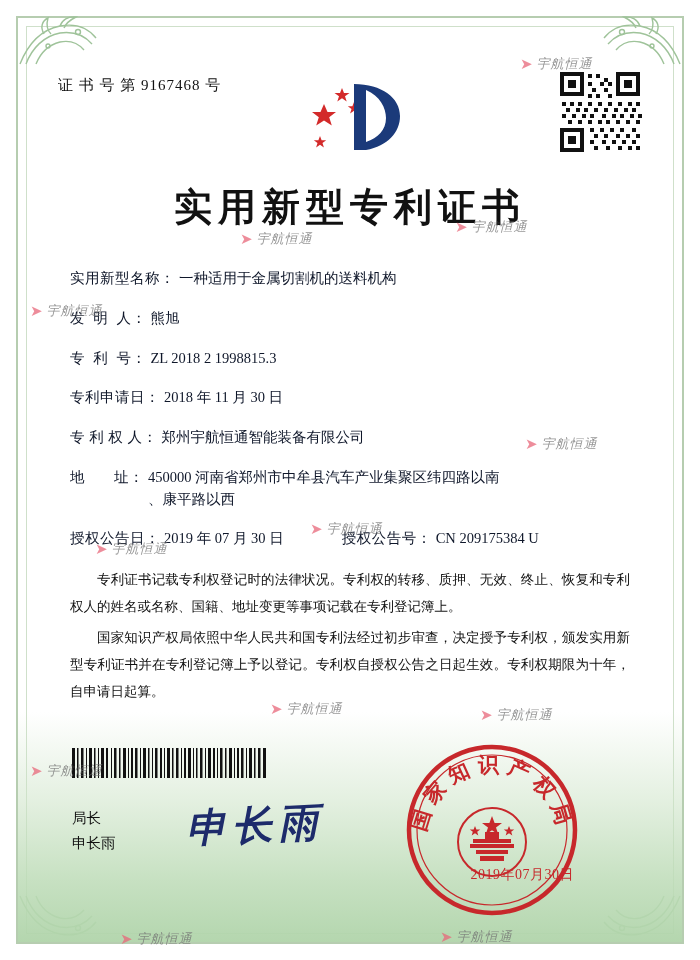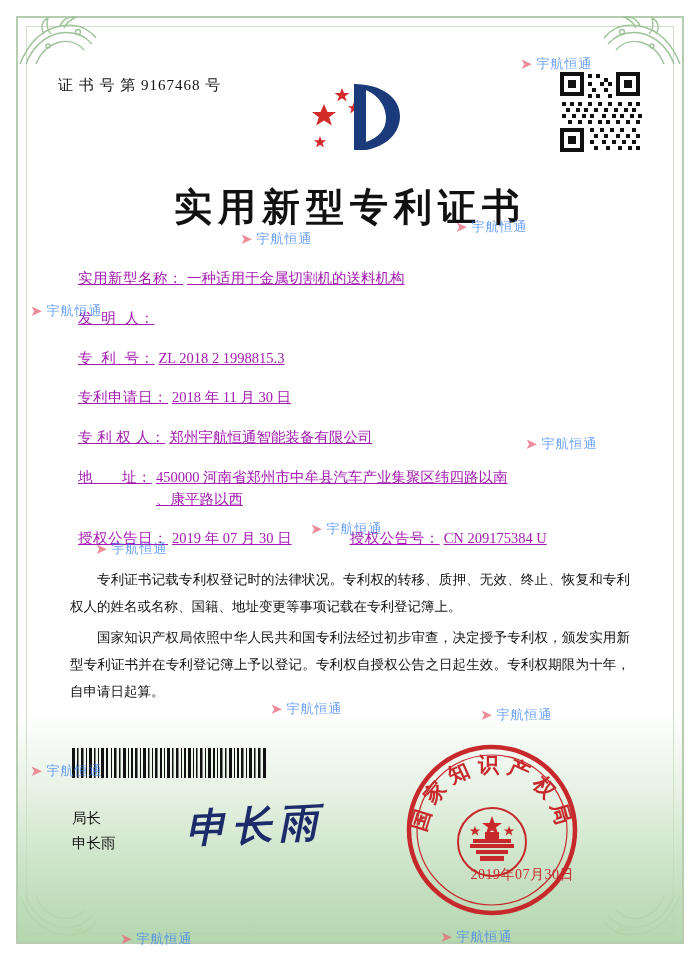--- a/index.html
+++ b/index.html
@@ -83,26 +83,25 @@
     font-size: 38px;
     font-weight: bold;
     letter-spacing: 6px;
     color: #111;
     font-family: Liberation Serif, serif;
   }
 
   
   .fields {
     position: absolute;
-    left: 78px;
+    left: 70px;
     top: 268px;
     width: 566px;
     font-size: 14.5px;
-    color: #a21caf;
-    text-decoration: underline;
+    color: #0f172a;
   }
   .row {
     display: flex;
     align-items: flex-start;
     margin-bottom: 18px;
     line-height: 1.5;
   }
   .row .lbl {
     flex: 0 0 auto;
     white-space: pre;
@@ -200,24 +199,25 @@
     pointer-events: none;
     white-space: nowrap;
   }
   .wm .wm-mark {
     color: #e8687a;
     font-size: 15px;
     font-weight: bold;
     font-family: "DejaVu Sans", sans-serif;
   }
   .wm .wm-text {
-    color: #3b82f6;
+    color: #737373;
     font-size: 13px;
     font-family: "DejaVu Sans", sans-serif;
     letter-spacing: 1px;
+    font-style: italic;
   }
 </style>
 </head>
 <body>
 
 <div class="page">
 
   <div class="border-outer"></div>
   <div class="border-inner"></div>
 
@@ -360,20 +360,21 @@
 
   <div class="title">实用新型专利证书</div>
 
   <div class="fields">
     <div class="row">
       <span class="lbl">实用新型名称：</span>
       <span class="val">一种适用于金属切割机的送料机构</span>
     </div>
     <div class="row">
       <span class="lbl">发  明  人：</span>
+      <span class="val">熊旭</span>
     </div>
     <div class="row">
       <span class="lbl">专  利  号：</span>
       <span class="val">ZL 2018 2 1998815.3</span>
     </div>
     <div class="row">
       <span class="lbl">专利申请日：</span>
       <span class="val">2018 年 11 月 30 日</span>
     </div>
     <div class="row">

